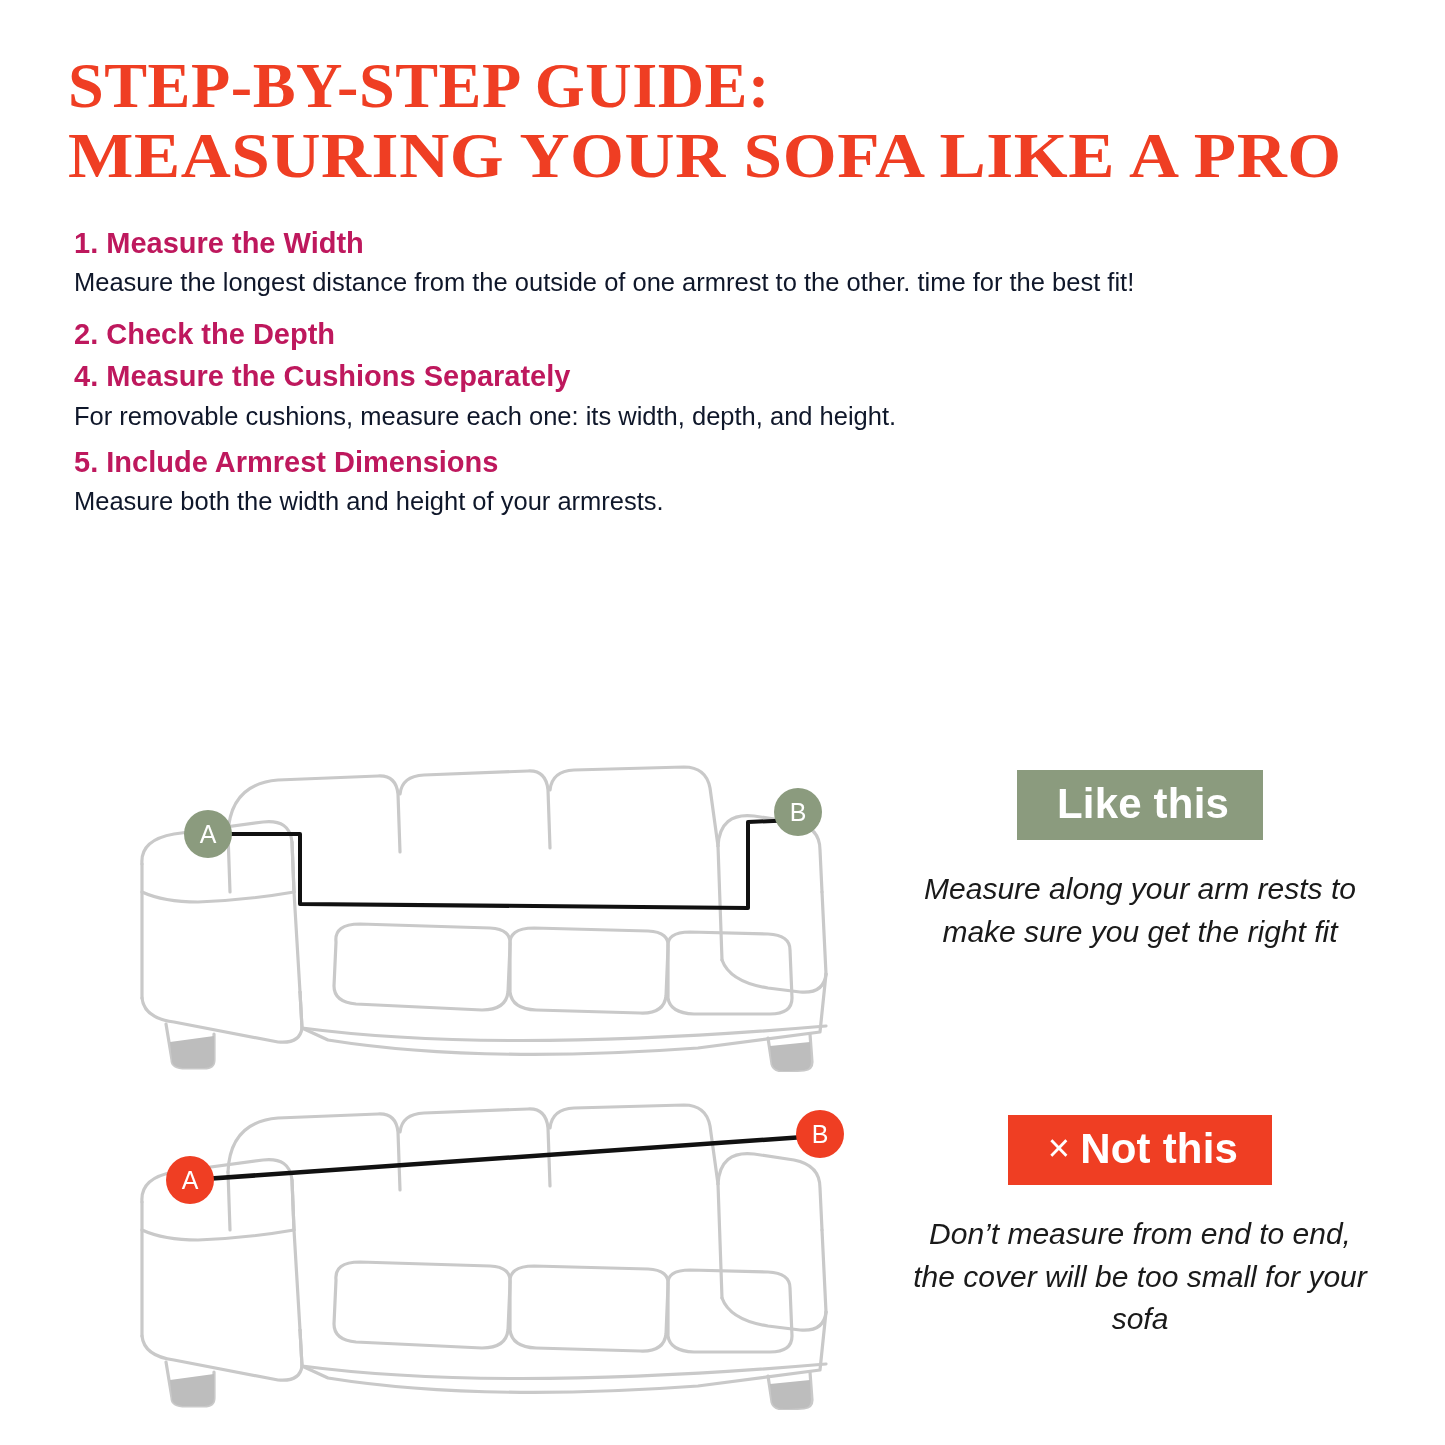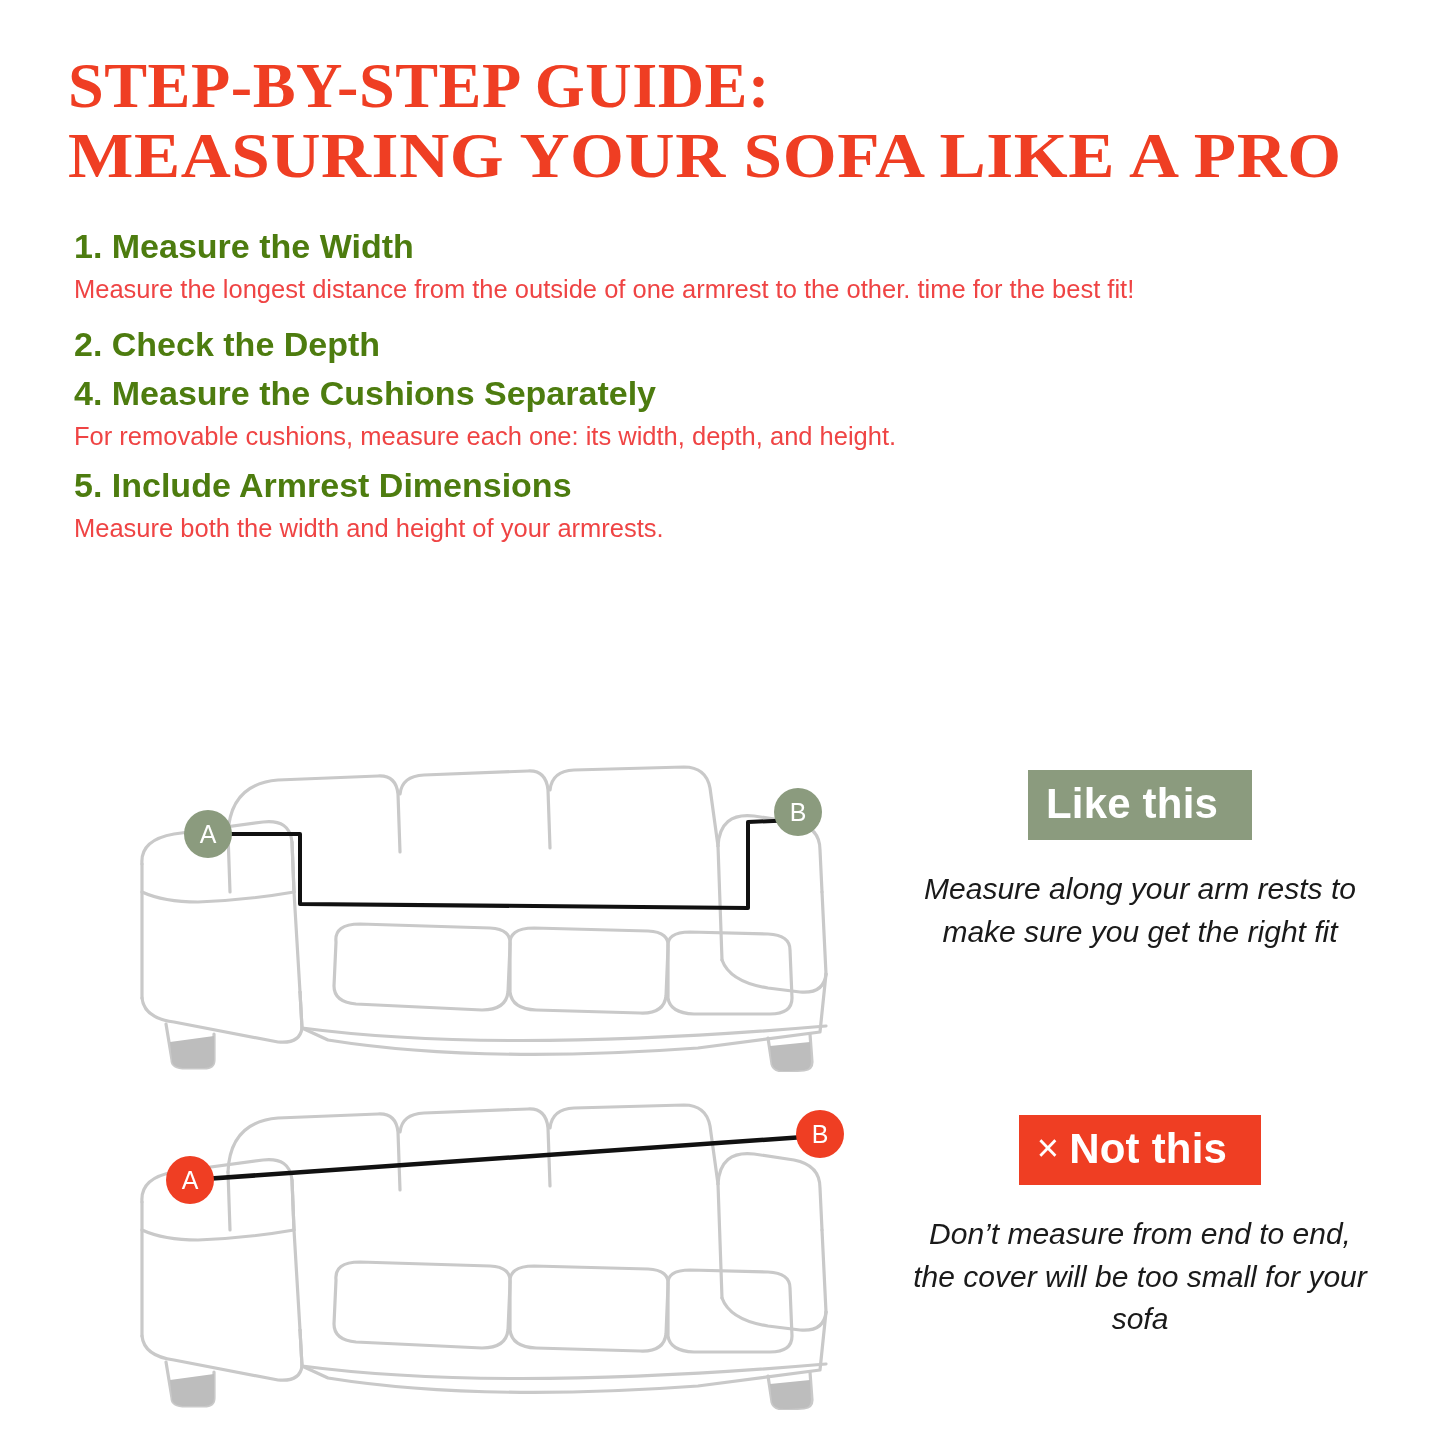--- a/index.html
+++ b/index.html
@@ -49,28 +49,28 @@
   }
 
   
   .steps {
     margin-top: 34px;
   }
   .step {
     margin-bottom: 20px;
   }
   .step-heading {
-    color: #4d7c0f;
-    font-size: 34px;
+    color: #be185d;
+    font-size: 29px;
     font-weight: 700;
     line-height: 1.35;
     margin: 0 0 3px 6px;
   }
   .step-body {
-    color: #ef4444;
+    color: #0f172a;
     font-size: 25.5px;
     line-height: 1.3;
     margin: 0 0 0 6px;
   }
   .step:nth-child(1) { margin-bottom: 16px; }
   .step:nth-child(2) { margin-bottom: 1px; }
   .step:nth-child(3) { margin-bottom: 10px; }
   .step:nth-child(4) { margin-bottom: 8px; }
 
   
@@ -92,21 +92,21 @@
     position: absolute;
     left: 905px;
     width: 470px;
     text-align: center;
   }
   .right-top { top: 28px; }
   .right-bottom { top: 373px; }
 
   .banner {
     display: inline-block;
-    padding: 10px 34px 12px 18px;
+    padding: 10px 34px 12px 40px;
     color: #ffffff;
     font-size: 42px;
     font-weight: 700;
     line-height: 1.15;
     letter-spacing: 0.2px;
   }
   .banner-like { background: #8b9b7e; }
   .banner-not  { background: #ef3e23; }
   .banner-x {
     font-weight: 400;

